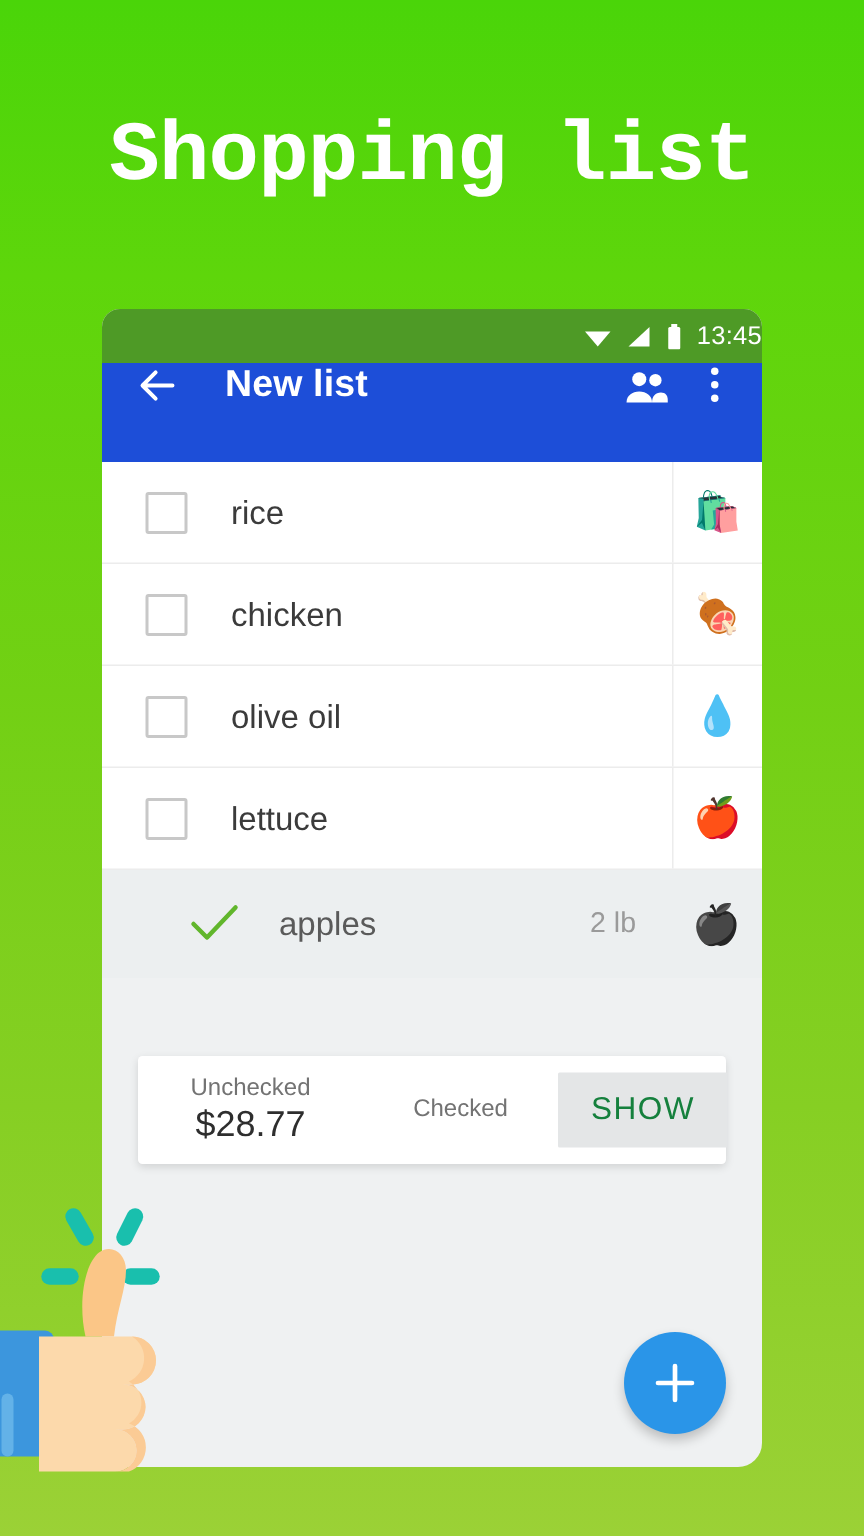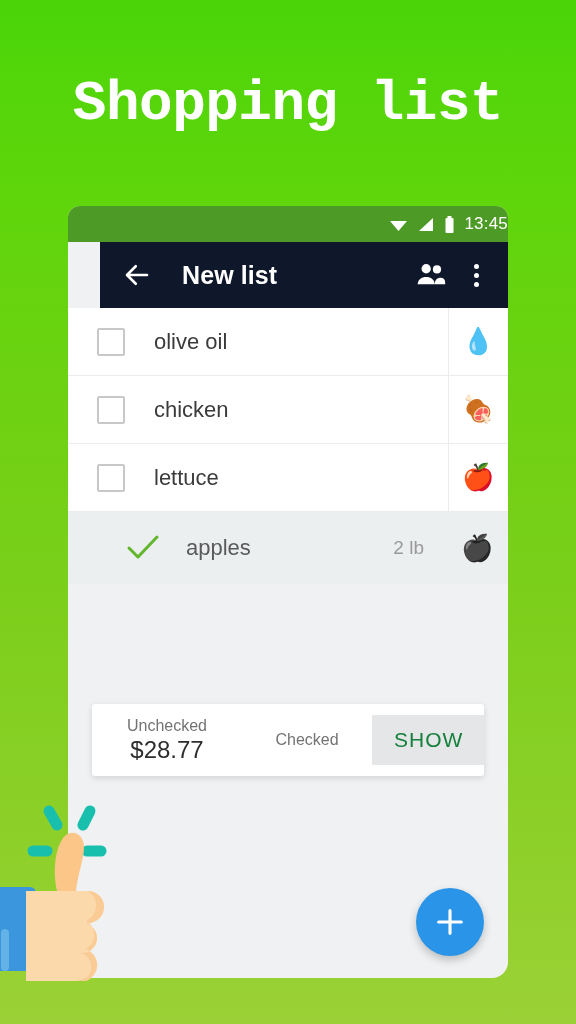--- a/index.html
+++ b/index.html
@@ -30,22 +30,22 @@
   .status-bar {
     height:36px; background:#4e9a26;
     display:flex; align-items:center; justify-content:flex-end;
     gap:9px;
   }
   .sb-icon { display:block; }
   .sb-time { color:#ffffff; font-size:17px; letter-spacing:0.2px; }
 
   
   .app-bar {
-    height:66px; background:#0f172a;
-    display:flex; align-items:center; padding:0 18px 0 22px;margin-left:32px;
+    height:66px; background:#1d4ed8;
+    display:flex; align-items:flex-start; padding:0 18px 0 22px;
   }
   .back-arrow { width:30px; height:30px; flex:none; }
   .app-title {
     color:#ffffff; font-size:25px; font-weight:bold;
     margin-left:30px; flex:1; letter-spacing:0.1px;
   }
   .people-icon { width:34px; height:34px; flex:none; }
   .overflow-icon {
     width:28px; height:28px; flex:none; margin-left:14px;
     display:flex; flex-direction:column; align-items:center; justify-content:center; gap:4px;
@@ -139,38 +139,46 @@
     </svg>
     <span class="overflow-icon">
       <i></i>
         <i></i>
         <i></i>
     </span>
   </div>
 
   <div class="list">
 
-
+    <div class="row">
+      <span class="row-mark">
+        <span class="checkbox"></span>
+      </span>
+      <span class="row-label">rice</span>
+      <span class="row-qty"></span>
+      <span class="row-emoji">🛍️</span>
+    </div>
+
+
+    <div class="row">
+      <span class="row-mark">
+        <span class="checkbox"></span>
+      </span>
+      <span class="row-label">chicken</span>
+      <span class="row-qty"></span>
+      <span class="row-emoji">🍖</span>
+    </div>
 
     <div class="row">
       <span class="row-mark">
         <span class="checkbox"></span>
       </span>
       <span class="row-label">olive oil</span>
       <span class="row-qty"></span>
       <span class="row-emoji">💧</span>
-    </div>
-
-    <div class="row">
-      <span class="row-mark">
-        <span class="checkbox"></span>
-      </span>
-      <span class="row-label">chicken</span>
-      <span class="row-qty"></span>
-      <span class="row-emoji">🍖</span>
     </div>
 
     <div class="row">
       <span class="row-mark">
         <span class="checkbox"></span>
       </span>
       <span class="row-label">lettuce</span>
       <span class="row-qty"></span>
       <span class="row-emoji">🍎</span>
     </div>

